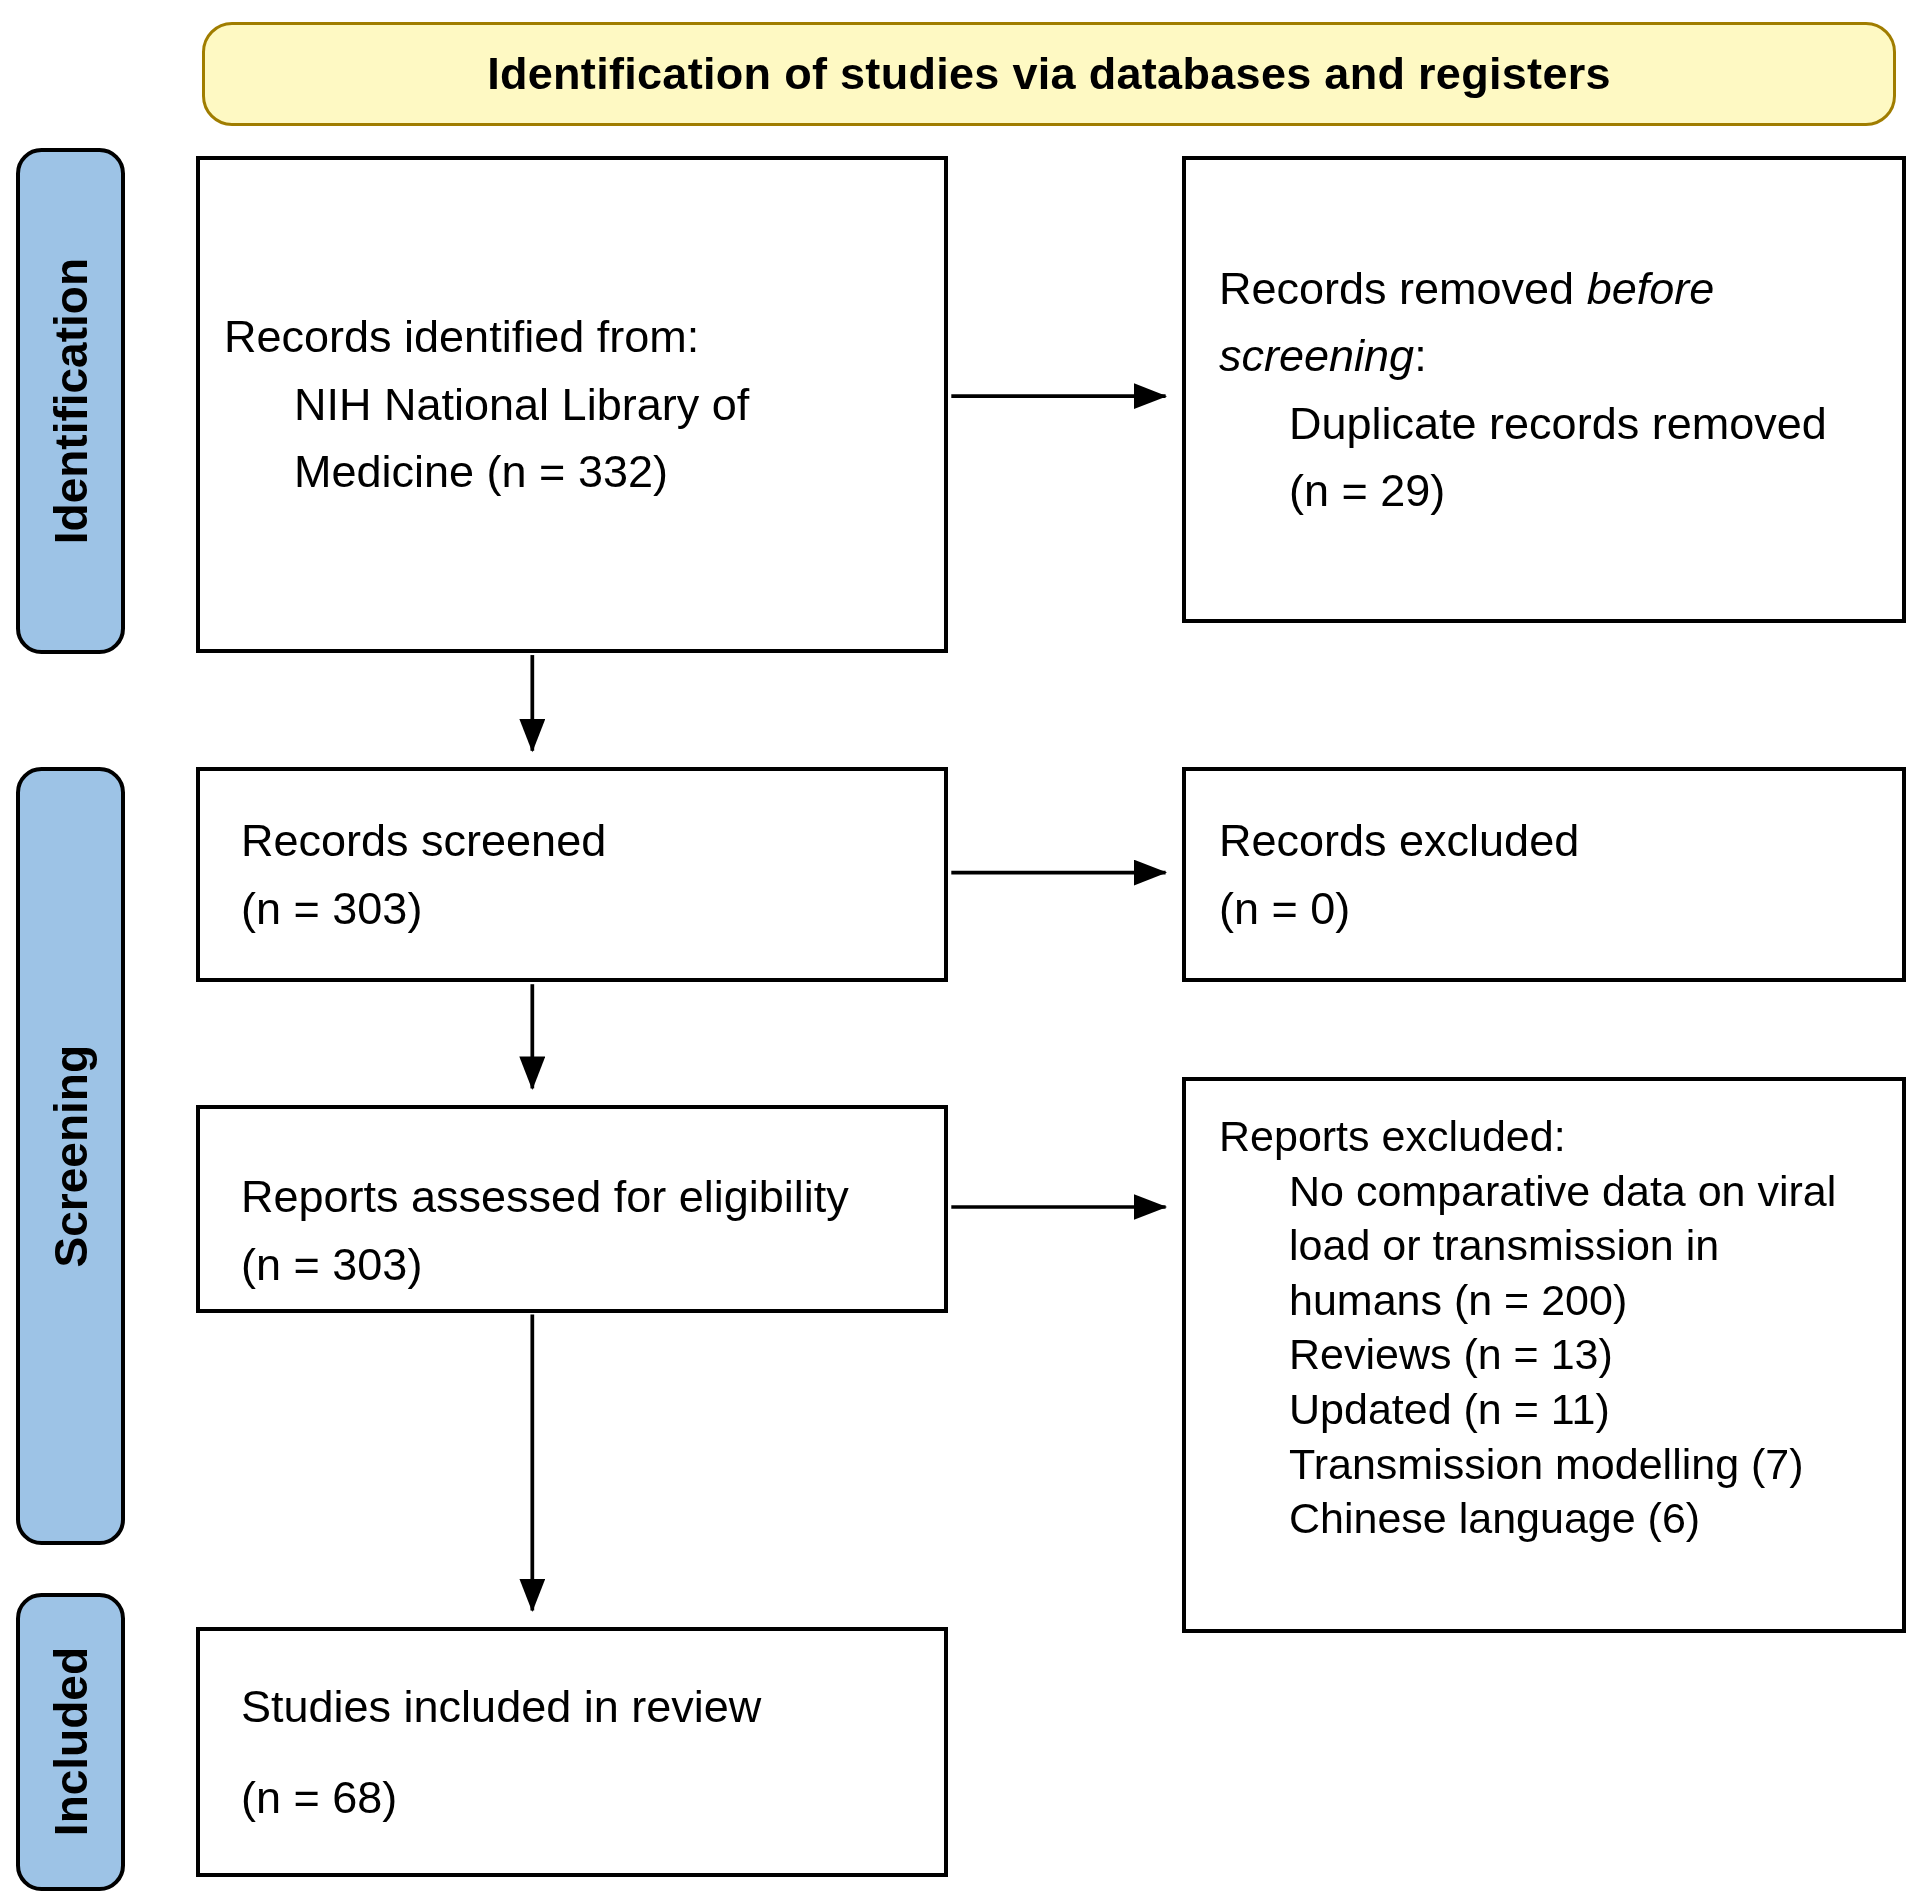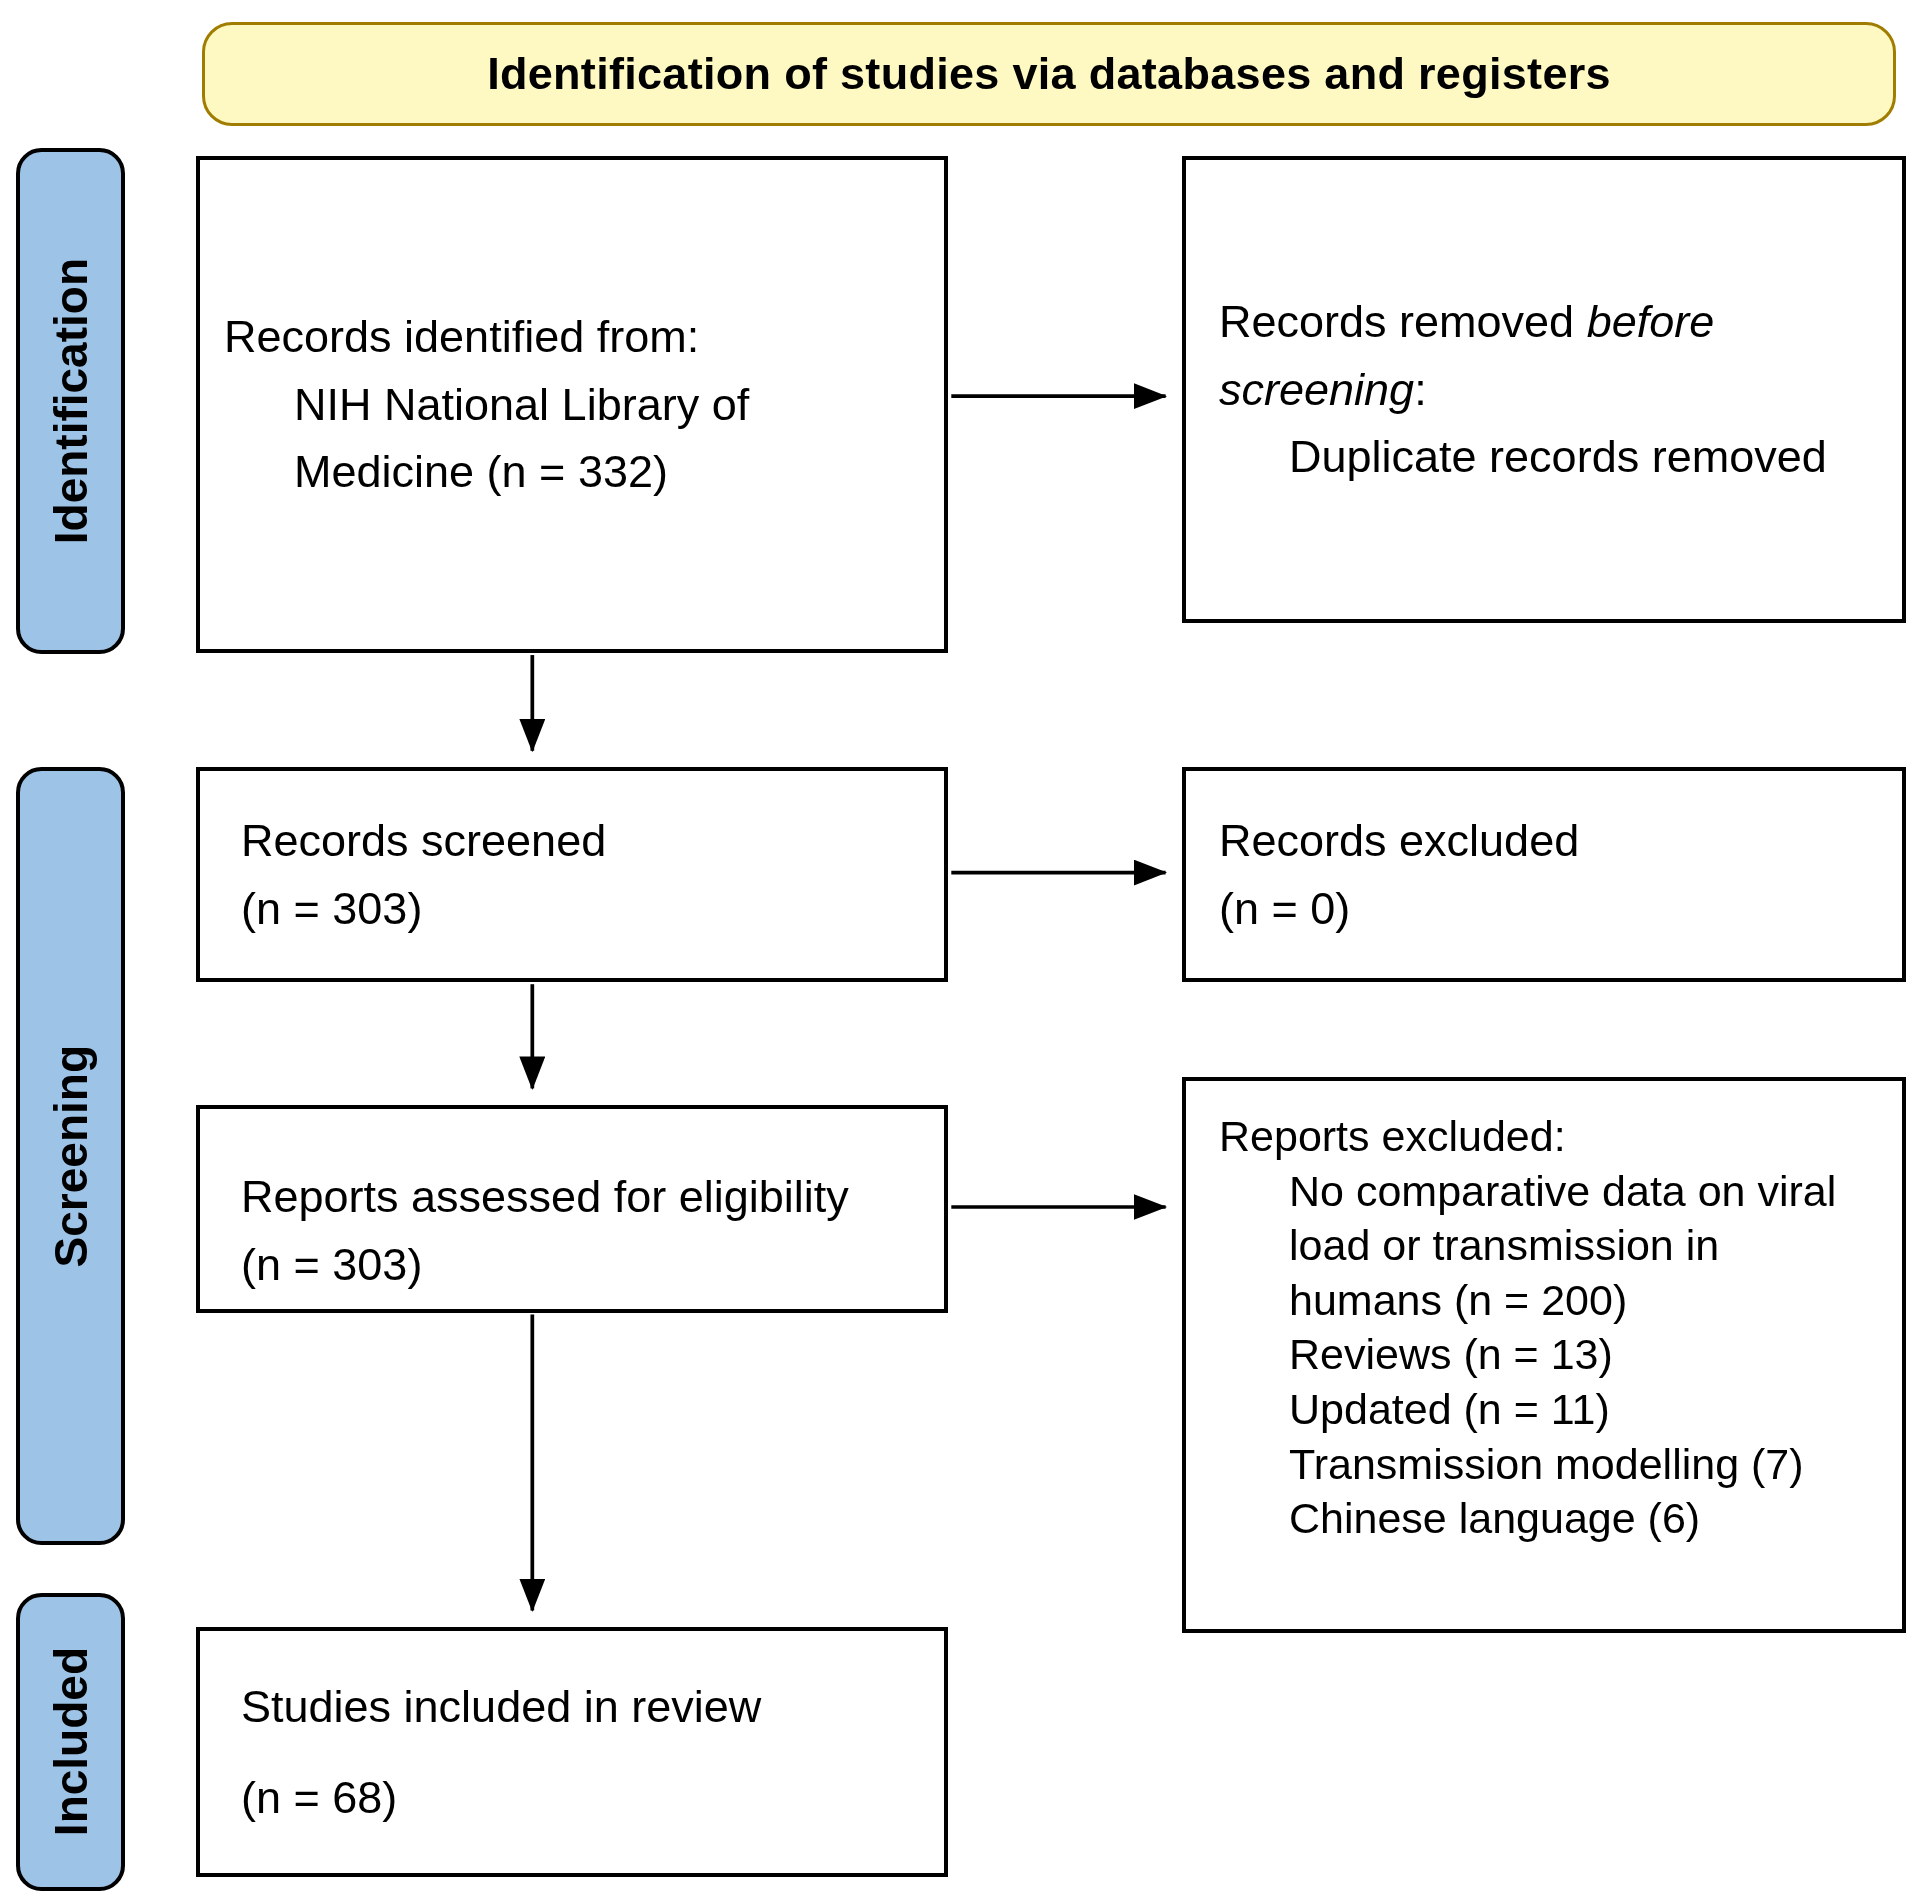--- a/index.html
+++ b/index.html
@@ -111,20 +111,21 @@
   <div class="fbox col-left" id="box-records-identified">
     <div class="line">Records identified from:</div>
     <div class="line indent">NIH National Library of</div>
     <div class="line indent">Medicine (n = 332)</div>
   </div>
 
   <div class="fbox col-right" id="box-records-removed">
     <div class="line"><span>Records removed </span><em>before</em></div>
     <div class="line"><em>screening</em><span>:</span></div>
     <div class="line indent">Duplicate records removed</div>
+    <div class="line indent">(n = 29)</div>
   </div>
 
   <div class="fbox col-left" id="box-records-screened">
     <div class="line">Records screened</div>
     <div class="line">(n = 303)</div>
   </div>
 
   <div class="fbox col-right" id="box-records-excluded">
     <div class="line">Records excluded</div>
     <div class="line">(n = 0)</div>

